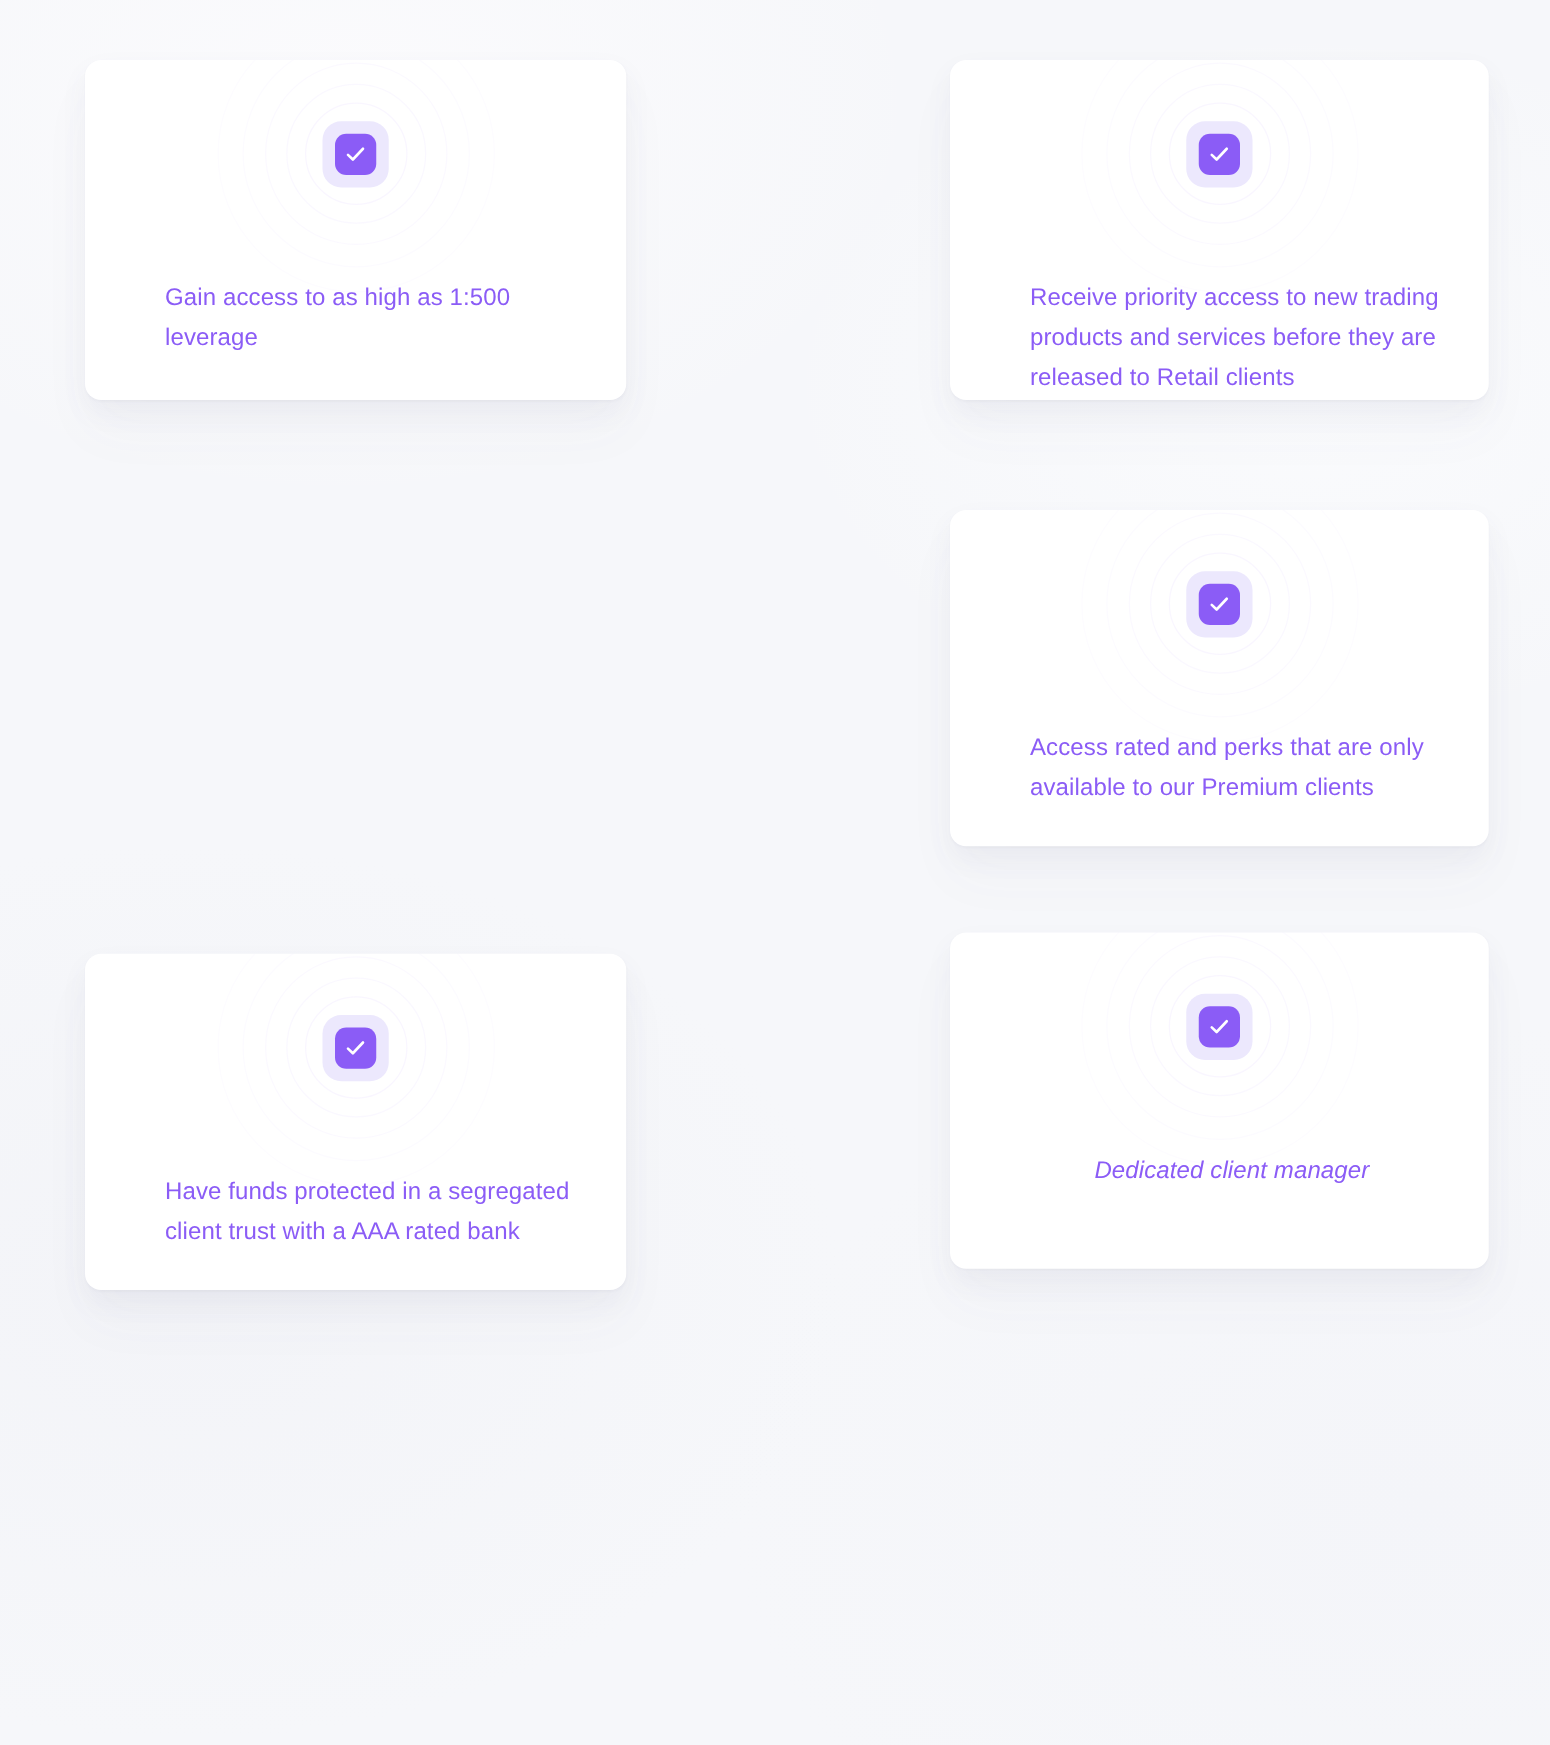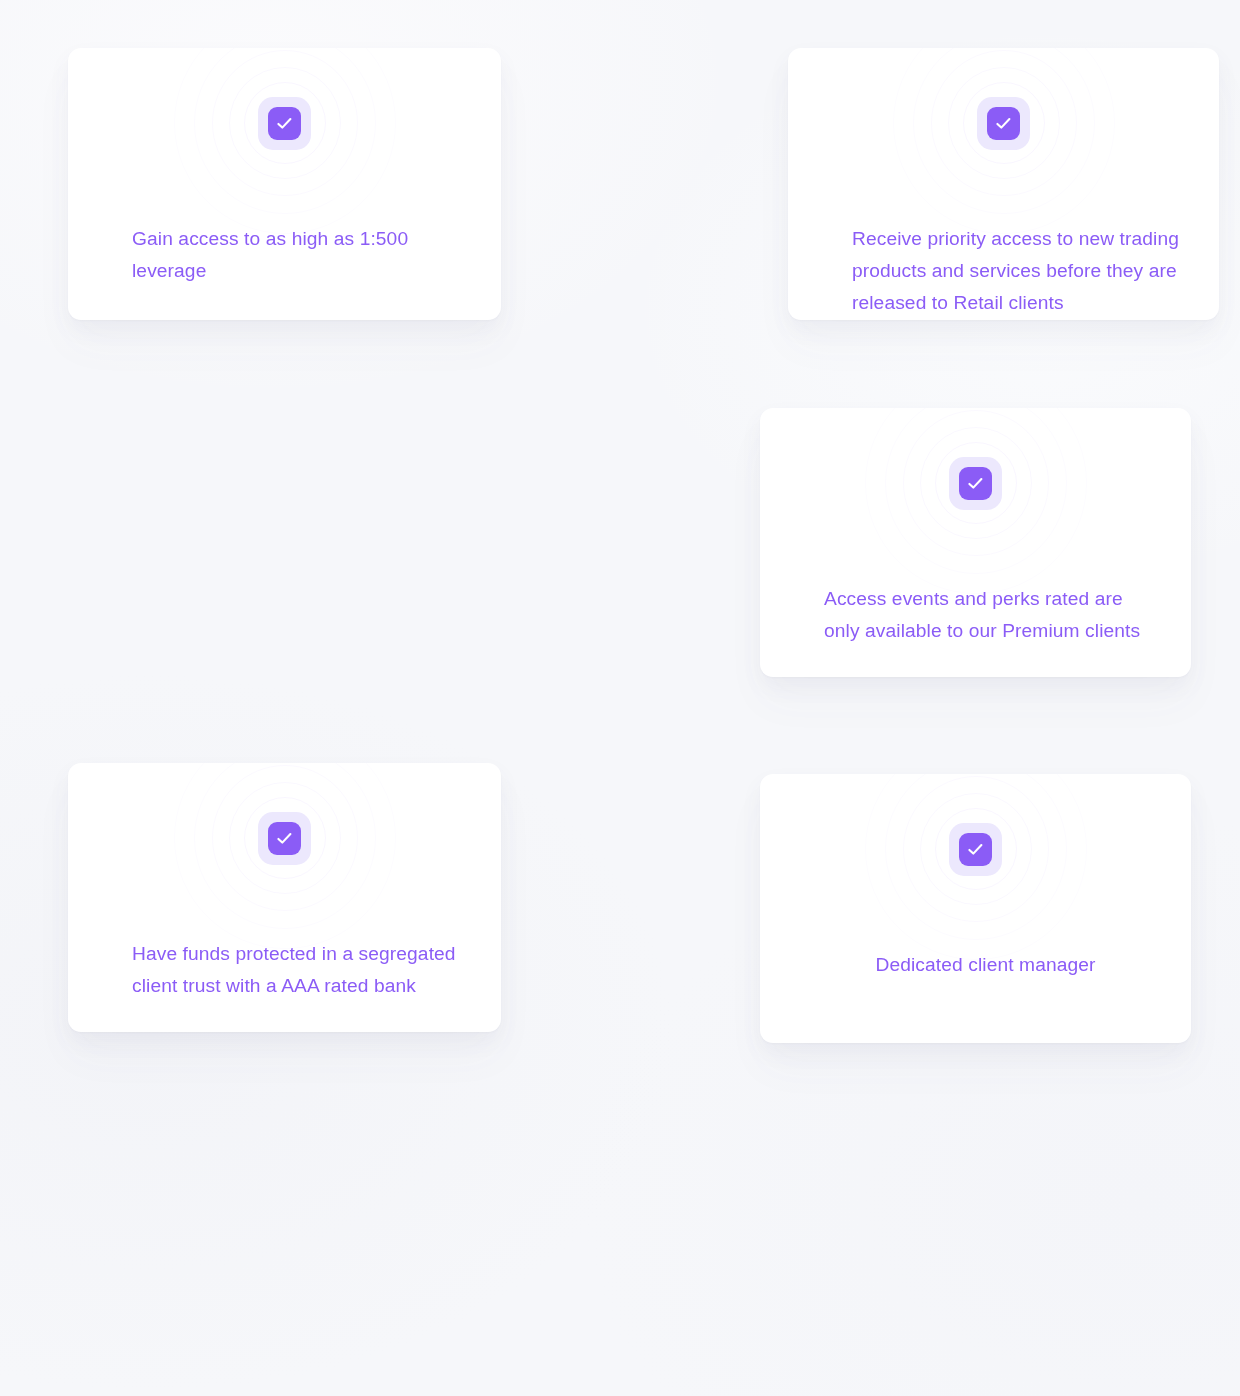--- a/index.html
+++ b/index.html
@@ -150,21 +150,21 @@
             <div class="icon-inner">
               <svg width="19" height="19" viewBox="0 0 19 19" aria-hidden="true">
                 <path d="M3.4 9.9 L7.3 13.6 L15.4 5.0" fill="none" stroke="#ffffff" stroke-width="2.1" stroke-linecap="round" stroke-linejoin="round"></path>
               </svg>
             </div>
           </div>
         </div>
         <div class="card-text">Gain access to as high as 1:500 leverage</div>
       </div>
     </div>
-    <div class="card" style="left: 788px; top: 48px; width: 431px; height: 272px;">
+    <div class="card" style="left: 760px; top: 48px; width: 431px; height: 272px;">
       <div class="card-inner">
         <div class="icon-zone">
           <div class="halo">
             <span></span>
             <span></span>
             <span></span>
             <span></span>
             <span></span>
           </div>
           <div class="icon-outer">
@@ -189,21 +189,21 @@
             <span></span>
           </div>
           <div class="icon-outer">
             <div class="icon-inner">
               <svg width="19" height="19" viewBox="0 0 19 19" aria-hidden="true">
                 <path d="M3.4 9.9 L7.3 13.6 L15.4 5.0" fill="none" stroke="#ffffff" stroke-width="2.1" stroke-linecap="round" stroke-linejoin="round"></path>
               </svg>
             </div>
           </div>
         </div>
-        <div class="card-text">Access events and perks rated are only available to our Premium clients</div>
+        <div class="card-text">Access rated and perks that are only available to our Premium clients</div>
       </div>
     </div>
     <div class="card" style="left: 68px; top: 763px; width: 433px; height: 269px;">
       <div class="card-inner">
         <div class="icon-zone">
           <div class="halo">
             <span></span>
             <span></span>
             <span></span>
             <span></span>
@@ -213,21 +213,21 @@
             <div class="icon-inner">
               <svg width="19" height="19" viewBox="0 0 19 19" aria-hidden="true">
                 <path d="M3.4 9.9 L7.3 13.6 L15.4 5.0" fill="none" stroke="#ffffff" stroke-width="2.1" stroke-linecap="round" stroke-linejoin="round"></path>
               </svg>
             </div>
           </div>
         </div>
         <div class="card-text">Have funds protected in a segregated client trust with a AAA rated bank</div>
       </div>
     </div>
-    <div class="card" style="left: 760px; top: 774px; width: 431px; height: 269px;">
+    <div class="card" style="left: 760px; top: 746px; width: 431px; height: 269px; font-style: italic;">
       <div class="card-inner">
         <div class="icon-zone">
           <div class="halo">
             <span></span>
             <span></span>
             <span></span>
             <span></span>
             <span></span>
           </div>
           <div class="icon-outer">

